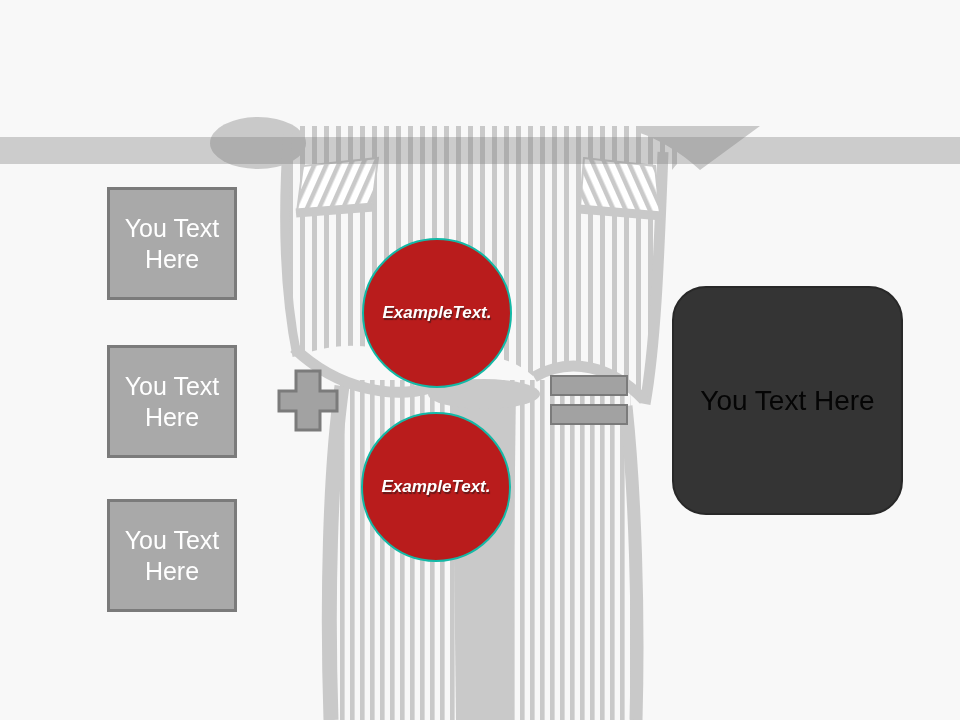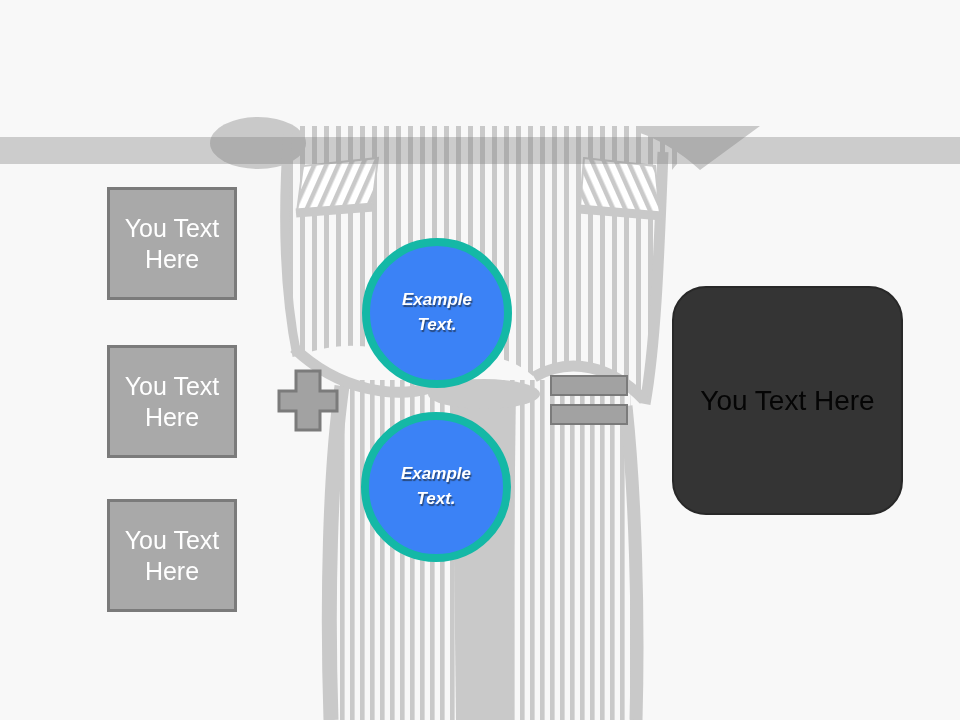--- a/index.html
+++ b/index.html
@@ -35,22 +35,22 @@
   }
   .sq1{top:175px;} .sq2{top:333px;} .sq3{top:487px;}
   .plus-wrap{position:absolute;left:276px;top:356px;}
   .eqbar{
     position:absolute;left:550px;width:78px;height:21px;box-sizing:border-box;
     background:#a2a2a2;border:2px solid #7b7b7b;
   }
   .eq1{top:363px;} .eq2{top:392px;}
   .circle{
     position:absolute;width:150px;height:150px;border-radius:50%;box-sizing:border-box;
-    background:#3b82f6;border:8px solid #14b8a6;
-    display:flex;flex-direction:column;align-items:center;justify-content:center;
+    background:#b91c1c;border:2px solid #14b8a6;
+    display:flex;flex-direction:row;align-items:center;justify-content:center;
     color:#ffffff;font-weight:700;font-style:italic;font-size:17px;line-height:1.45;
     text-shadow:1px 2px 1px rgba(25,25,25,0.55);text-align:center;
   }
   .circle1{left:362px;top:226px;}
   .circle2{left:361px;top:400px;}
   .result{
     position:absolute;left:672px;top:274px;width:231px;height:229px;box-sizing:border-box;
     background:#343434;border:2px solid #282828;border-radius:34px;
     display:flex;align-items:center;justify-content:center;text-align:center;
     color:#050505;font-size:28px;

